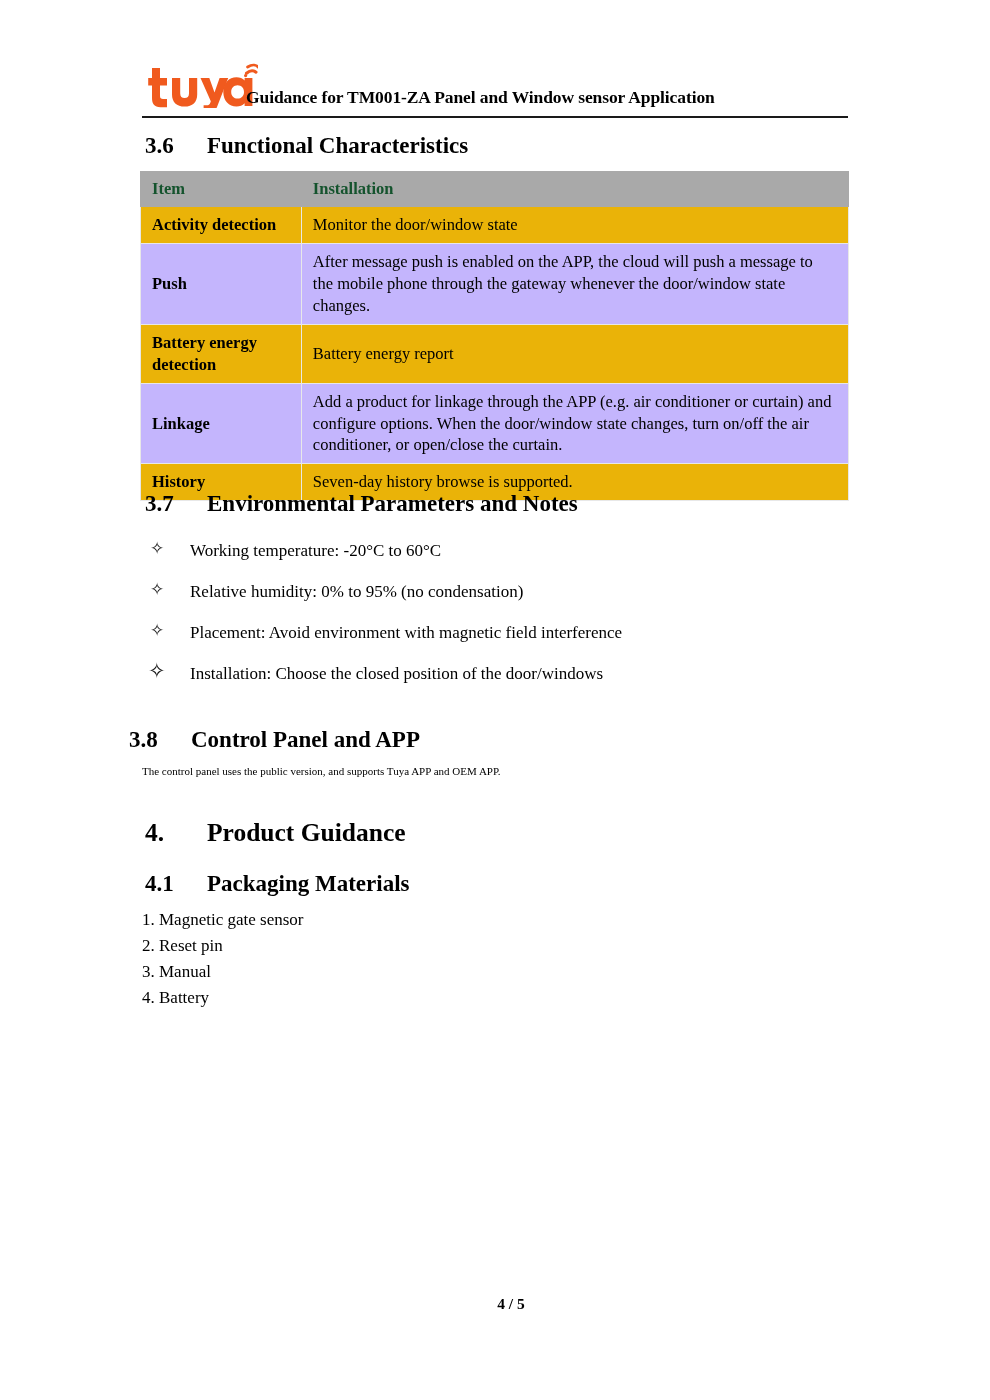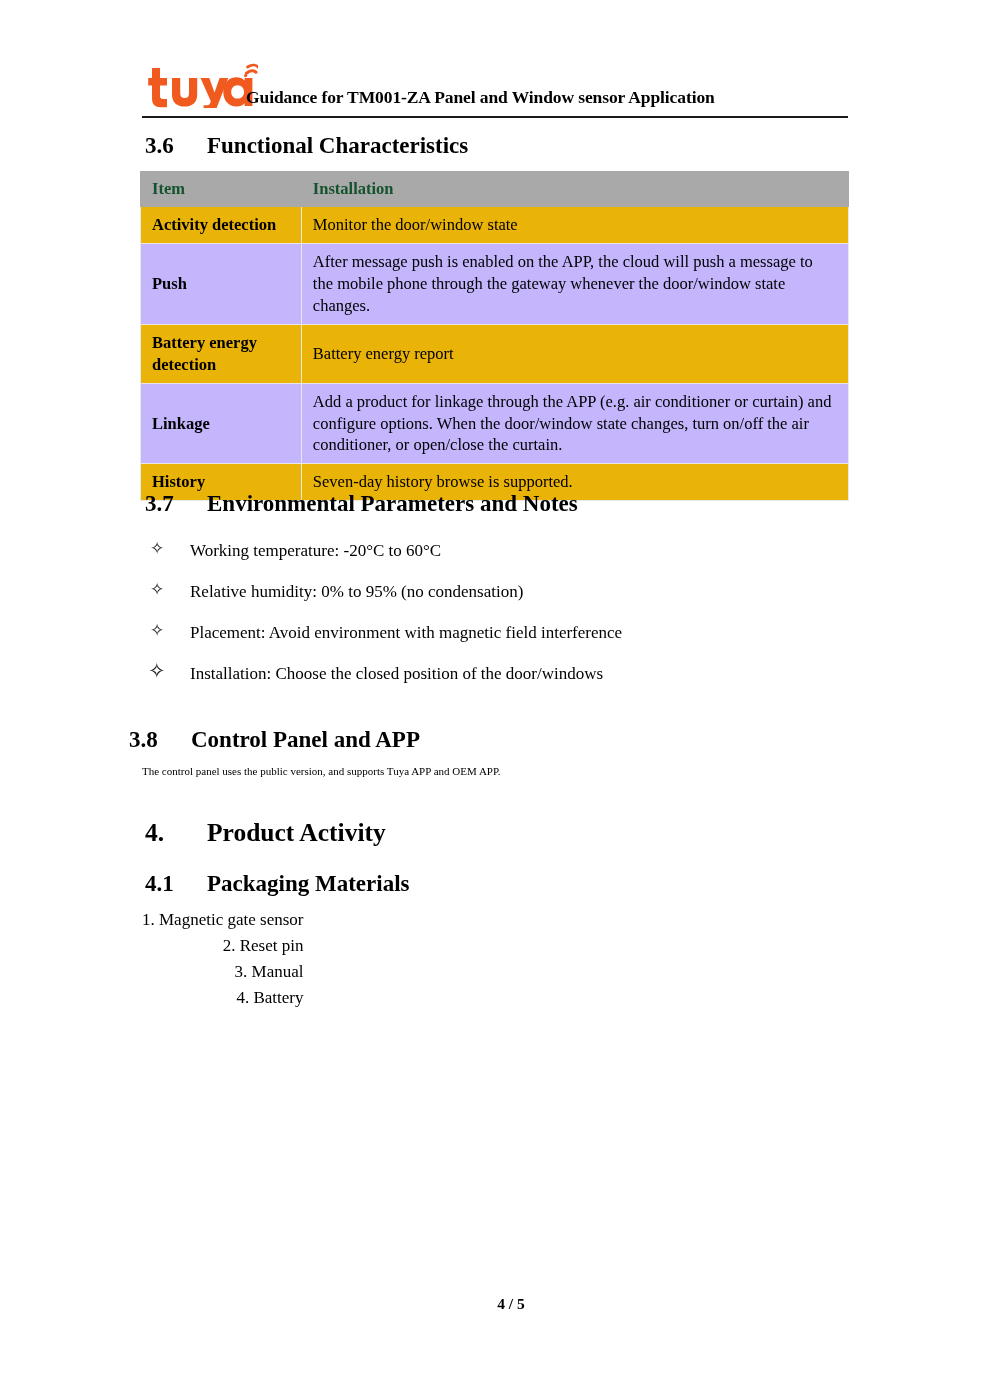--- a/index.html
+++ b/index.html
@@ -146,21 +146,20 @@
     white-space: nowrap;
     color: #000;
   }
 
   
   .numlist {
     position: absolute;
     left: 142px;
     top: 910px;
     font-size: 17px;
-    text-align: right;
   }
   .numlist .li {
     height: 26px;
     white-space: nowrap;
   }
 
   
   .footer {
     position: absolute;
     left: 16px;
@@ -267,21 +266,21 @@
     </div>
   </div>
 
   <div class="h2" style="left:129px; top:727px;">
     <span class="num">3.8</span><span>Control Panel and APP</span>
   </div>
 
   <div class="para" style="left:142px; top:765px;">The control panel uses the public version, and supports Tuya APP and OEM APP.</div>
 
   <div class="h1" style="left:145px; top:818px;">
-    <span class="num">4.</span><span>Product Activity</span>
+    <span class="num">4.</span><span>Product Guidance</span>
   </div>
 
   <div class="h2" style="left:145px; top:871px;">
     <span class="num">4.1</span><span>Packaging Materials</span>
   </div>
 
   <div class="numlist">
     <div class="li">1. Magnetic gate sensor</div>
     <div class="li">2. Reset pin</div>
     <div class="li">3. Manual</div>

